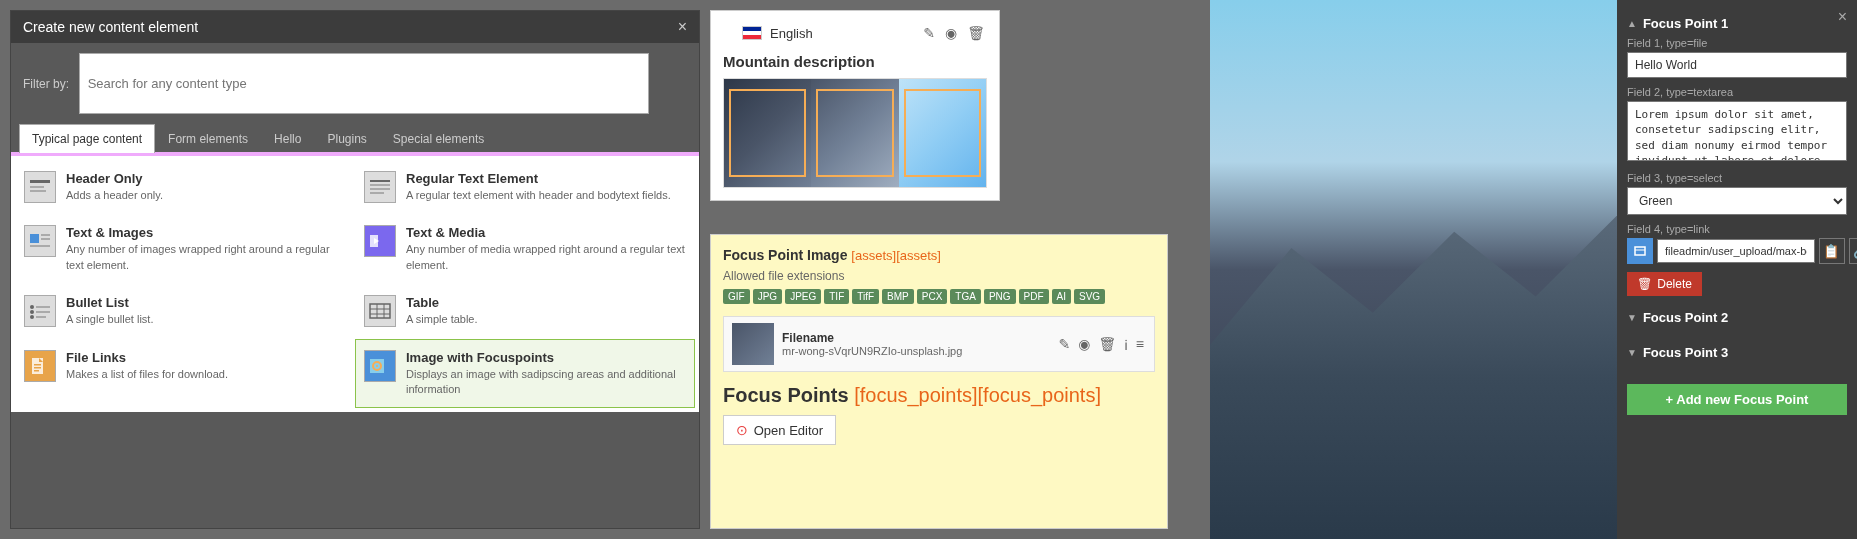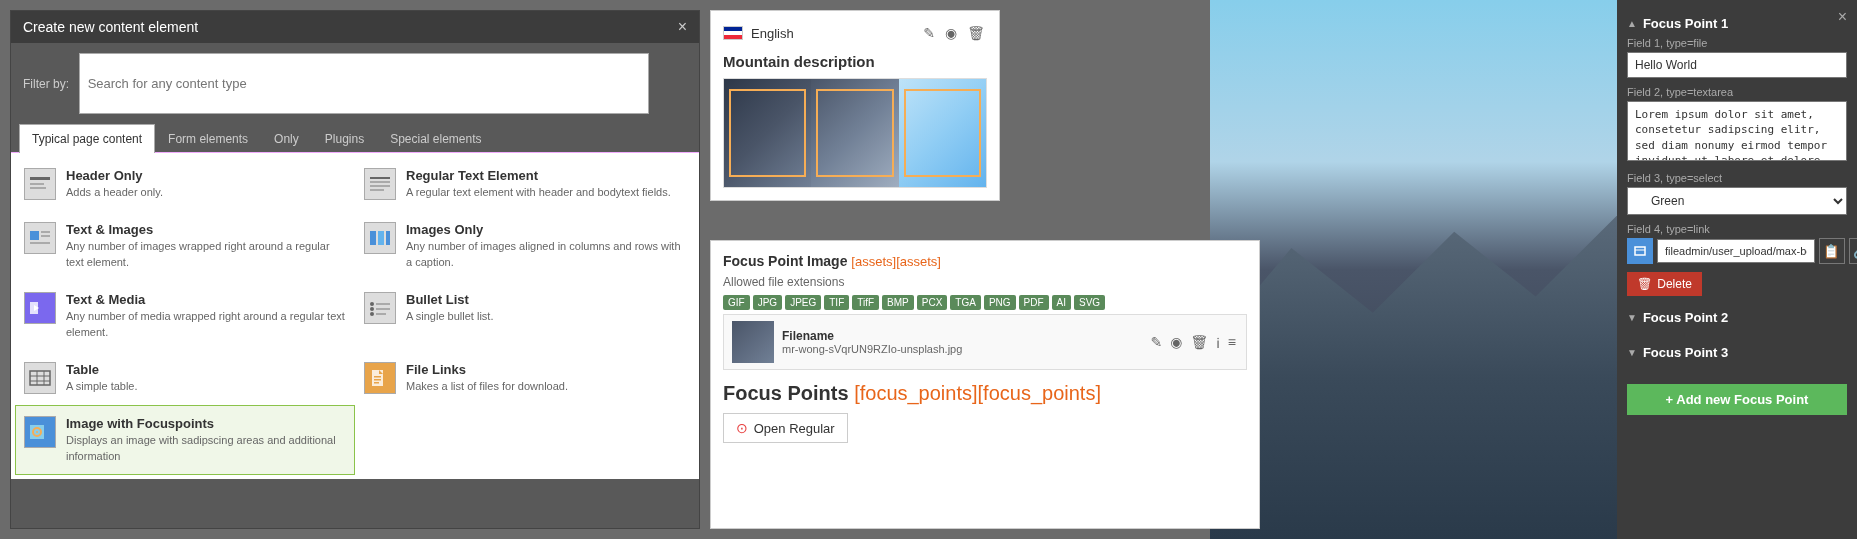--- a/index.html
+++ b/index.html
@@ -58,21 +58,21 @@
     .filter-input {
       width: 100%;
       padding: 22px 8px;
       background: #fff;
       border: 1px solid #aaa;
       font-size: 13px;
       color: #333;
     }
     .tabs-row {
       display: flex;
-      border-bottom: 1px solid #f0abfc;
+      border-bottom: 4px solid #f0abfc;
       background: #595959;
       padding: 0 8px;
     }
     .tab {
       padding: 7px 12px;
       color: #ccc;
       cursor: pointer;
       font-size: 12px;
       border: 1px solid transparent;
       border-bottom: none;
@@ -137,20 +137,21 @@
       width: 290px;
       background: #fff;
       border: 1px solid #ccc;
       padding: 12px;
     }
     .middle-top-header {
       display: flex;
       align-items: center;
       gap: 8px;
       margin-bottom: 10px;
+      margin-left: 19px;
     }
     .flag-icon {
       width: 20px;
       height: 14px;
       background: linear-gradient(
         to bottom,
         #002395 33%, #fff 33%, #fff 66%, #ED2939 66%
       );
       border: 1px solid #ccc;
       flex-shrink: 0;
@@ -200,24 +201,24 @@
       border: 2px solid #f6ad55;
       top: 10px;
       left: 5px;
       right: 5px;
       bottom: 10px;
     }
 
     
     .middle-bottom {
       position: absolute;
-      top: 240px;
+      top: 234px;
       left: 710px;
-      width: 550px;
-      background: #ffffff;
+      width: 458px;
+      background: #fef9c3;
       border: 1px solid #ccc;
       padding: 12px;
       bottom: 10px;
     }
     .section-title {
       font-size: 14px;
       font-weight: 600;
       color: #333;
       margin-bottom: 6px;
     }
@@ -228,21 +229,21 @@
     }
     .allowed-ext-label {
       font-size: 12px;
       color: #666;
       margin-bottom: 6px;
     }
     .ext-badges {
       display: flex;
       flex-wrap: wrap;
       gap: 3px;
-      margin-bottom: 4px;
+      margin-bottom: 12px;
     }
     .ext-badge {
       background: #5a8a5a;
       color: #fff;
       font-size: 10px;
       padding: 2px 5px;
       border-radius: 2px;
     }
     .file-row {
       display: flex;
@@ -356,21 +357,21 @@
       background: #fff;
       border: 1px solid #777;
       font-size: 11px;
       color: #333;
       height: 60px;
       resize: none;
       line-height: 1.4;
     }
     .fp-select {
       width: 100%;
-      padding: 5px 19px;
+      padding: 5px 7px;
       background: #fff;
       border: 1px solid #777;
       font-size: 12px;
       color: #333;
     }
     .fp-link-row {
       display: flex;
       align-items: center;
       gap: 4px;
     }
@@ -464,21 +465,21 @@
   <div class="filter-row">
     <span class="filter-label">Filter by:</span>
     <div class="filter-input-wrap">
       <input class="filter-input" type="text" placeholder="Search for any content type" style="">
     </div>
   </div>
 
   <div class="tabs-row">
     <div class="tab active">Typical page content</div>
     <div class="tab">Form elements</div>
-    <div class="tab">Only</div>
+    <div class="tab">Hello</div>
     <div class="tab">Plugins</div>
     <div class="tab">Special elements</div>
   </div>
 
   <div class="content-grid">
 
     <div class="content-item">
       <div class="content-icon">
         <svg width="24" height="20" viewBox="0 0 24 20">
             <rect x="2" y="3" width="20" height="3" fill="#666"></rect>
@@ -511,33 +512,20 @@
         <svg width="24" height="20" viewBox="0 0 24 20">
             <rect x="2" y="3" width="9" height="9" fill="#4a90d9"></rect>
             <rect x="13" y="3" width="9" height="2" fill="#aaa"></rect>
             <rect x="13" y="7" width="9" height="2" fill="#aaa"></rect>
             <rect x="2" y="14" width="20" height="2" fill="#aaa"></rect>
           </svg>
       </div>
       <div class="content-text">
         <h4>Text &amp; Images</h4>
         <p>Any number of images wrapped right around a regular text element.</p>
-      </div>
-    </div>
-    <div class="content-item">
-      <div class="content-icon">
-        <svg width="24" height="20" viewBox="0 0 24 20">
-            <rect x="2" y="3" width="6" height="14" fill="#4a90d9"></rect>
-            <rect x="10" y="3" width="6" height="14" fill="#63b3ed"></rect>
-            <rect x="18" y="3" width="4" height="14" fill="#4a90d9"></rect>
-          </svg>
-      </div>
-      <div class="content-text">
-        <h4>Images Only</h4>
-        <p>Any number of images aligned in columns and rows with a caption.</p>
       </div>
     </div>
 
     <div class="content-item">
       <div class="content-icon purple">
         <svg width="24" height="20" viewBox="0 0 24 20">
             <rect x="2" y="4" width="8" height="12" fill="#fff" opacity="0.8"></rect>
             <polygon points="6,7 6,13 11,10" fill="#fff"></polygon>
           </svg>
       </div>
@@ -669,21 +657,21 @@
       <button class="file-action-btn" title="More">≡</button>
     </div>
   </div>
 
   <div class="focus-points-title">
     <span>Focus Points</span>
     <span style="color:#e8651a; font-weight:normal;">[focus_points]</span><span style="color:#e8651a; font-weight:normal;">[focus_points]</span>
   </div>
   <button class="open-editor-btn">
     <span class="open-editor-icon">⊙</span>
-    <span>Open Regular</span>
+    <span>Open Editor</span>
   </button>
 </div>
 
 <div class="right-panel">
   <button class="right-panel-close">×</button>
 
   
   <div class="fp-section">
     <div class="fp-section-header">
       <span class="chevron">▲</span>

